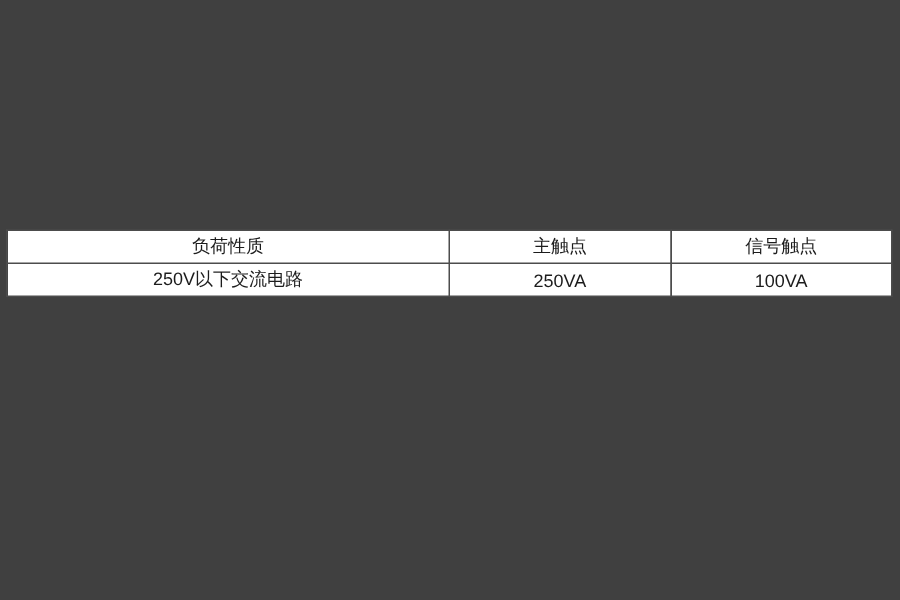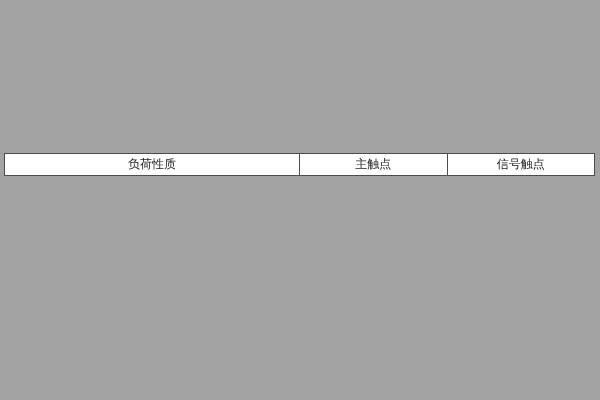--- a/index.html
+++ b/index.html
@@ -4,21 +4,21 @@
 <style>
   html, body {
     margin: 0;
     padding: 0;
     background: #ffffff;
   }
   .canvas {
     position: relative;
     width: 600px;
     height: 400px;
-    background: #a3a3a3;
+    background: #404040;
     overflow: hidden;
     font-family: "Liberation Sans", "DejaVu Sans", sans-serif;
   }
   table.spec {
     position: absolute;
     left: 4px;
     top: 153px;
     width: 591px;
     border-collapse: collapse;
     table-layout: fixed;
@@ -52,15 +52,20 @@
       <col class="c-signal">
     </colgroup>
     <thead>
       <tr>
         <th>负荷性质</th>
         <th>主触点</th>
         <th>信号触点</th>
       </tr>
     </thead>
     <tbody>
+      <tr>
+        <td>250V以下交流电路</td>
+        <td>250VA</td>
+        <td>100VA</td>
+      </tr>
     </tbody>
   </table>
 </div>
 
 </body></html>

